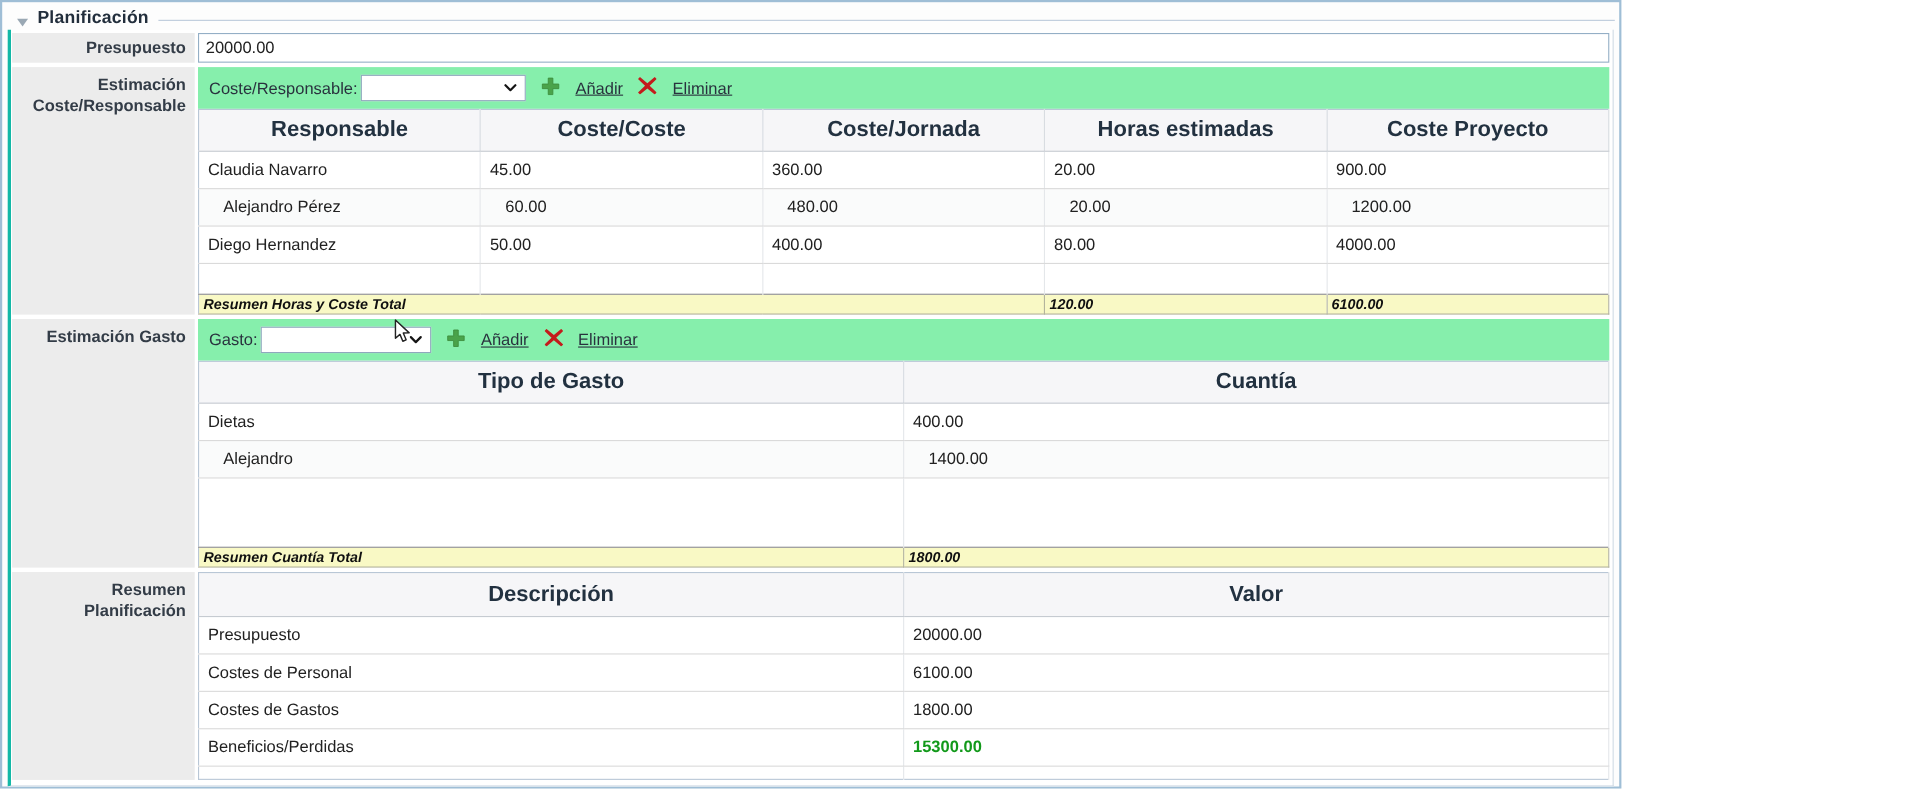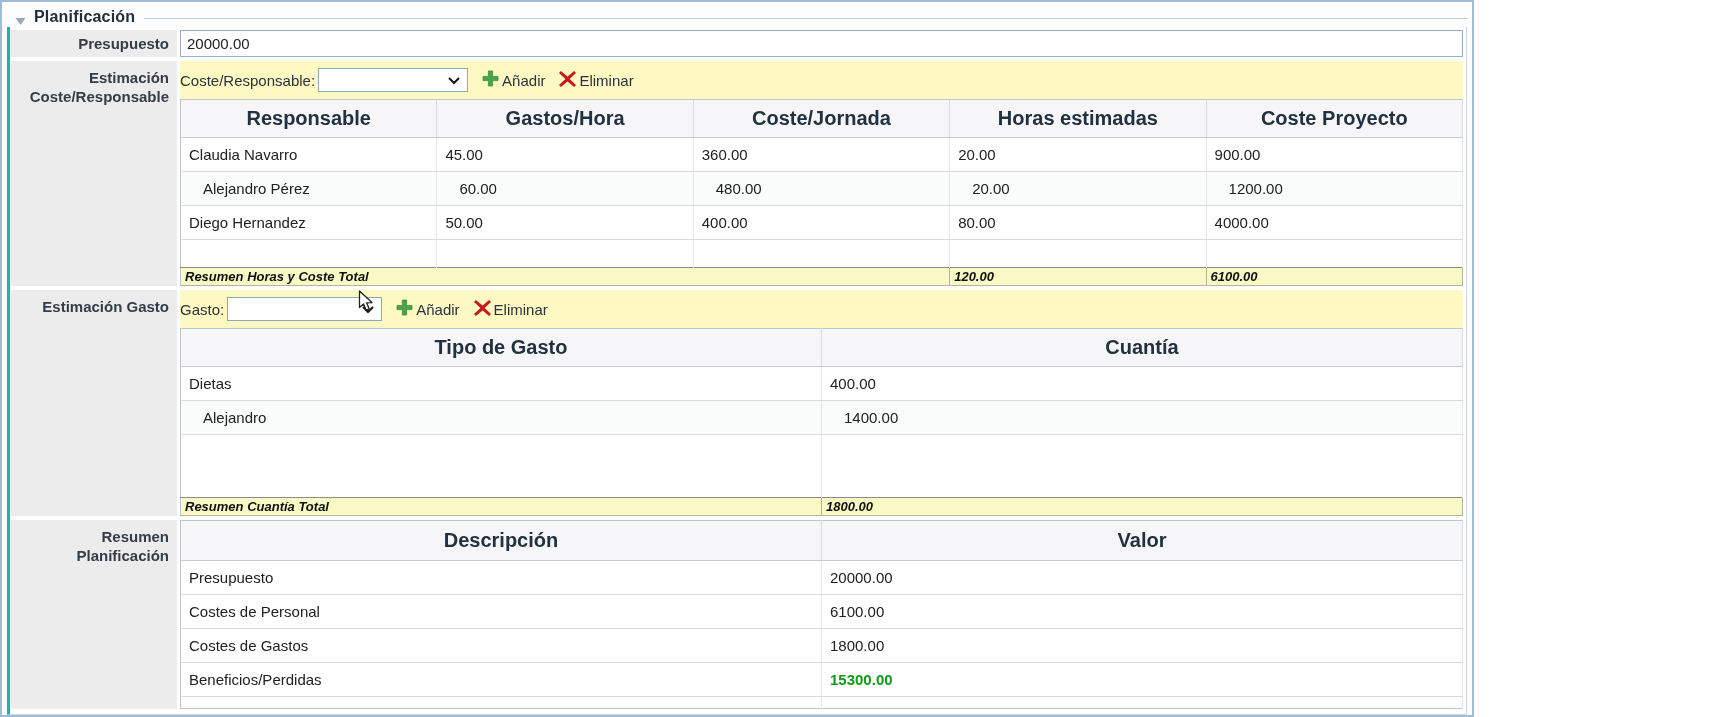--- a/index.html
+++ b/index.html
@@ -18,27 +18,27 @@
              display:grid; grid-template-columns:166px 1fr; column-gap:3px; row-gap:4px;
              align-content:start; }
 
   .label-cell { background:#ececec; color:#333c47; font-weight:bold; font-size:15px;
                 text-align:right; padding:7px 8px 0 4px; box-sizing:border-box; line-height:19px; }
   .label-cell.vcenter { display:flex; align-items:center; justify-content:flex-end; padding-top:0; }
 
   .text-input { display:block; width:100%; box-sizing:border-box; height:27px; border:1px solid #94afc6;
                 font-family:"Liberation Sans",sans-serif; font-size:15px; color:#222; padding:0 6px; background:#fff; }
 
-  .toolbar { height:38px; background:#fef9c3; display:flex; align-items:center; }
+  .toolbar { height:38px; background:#86efac; display:flex; align-items:center; padding-left:10px; }
   .tb-label { font-size:15px; color:#29323e; margin-right:3px; }
   .fake-select { height:24px; background:#fff; border:1px solid #8fa8bd; box-sizing:border-box;
                  display:flex; align-items:center; justify-content:flex-end; padding-right:7px; cursor:default; }
   .sel-1 { width:150px; } .sel-2 { width:155px; }
-  .tb-btn { display:flex; align-items:center; gap:3px; margin-left:14px; border:none; background:none;
-            font-family:inherit; font-size:15px; color:#29323e; cursor:pointer; padding:0; }
+  .tb-btn { display:flex; align-items:center; gap:14px; margin-left:14px; border:none; background:none;
+            font-family:inherit; font-size:15px; color:#29323e; cursor:pointer; padding:0;text-decoration:underline; }
 
   table { width:100%; border-collapse:collapse; border:1px solid #b9c7d6; table-layout:fixed; background:#fff; }
   th { height:37px; background:#f6f6f8; color:#223140; font-size:20px; font-weight:bold;
        border-right:1px solid #d8dce1; border-bottom:1px solid #c6cbd1; padding:0 6px; }
   td { height:33px; font-size:15px; color:#212121; padding:0 8px;
        border-right:1px solid #e4e7ea; border-bottom:1px solid #dadada;
        white-space:nowrap; overflow:hidden; background:#fff; }
   tr.alt td { background:#fafbfb;padding-left:22px; }
   tr.empty-row td { border-bottom:none; }
   .h28 td { height:27px; } .h62 td { height:62px; } .h12 td { height:11px; }
@@ -107,21 +107,21 @@
         <colgroup>
             <col style="width:20%">
             <col style="width:20%">
             <col style="width:20%">
             <col style="width:20%">
             <col style="width:20%">
           </colgroup>
         <thead>
           <tr>
             <th>Responsable</th>
-            <th>Gastos/Hora</th>
+            <th>Coste/Coste</th>
             <th>Coste/Jornada</th>
             <th>Horas estimadas</th>
             <th>Coste Proyecto</th>
           </tr>
         </thead>
         <tbody>
           <tr>
             <td>Claudia Navarro</td>
             <td>45.00</td>
             <td>360.00</td>

